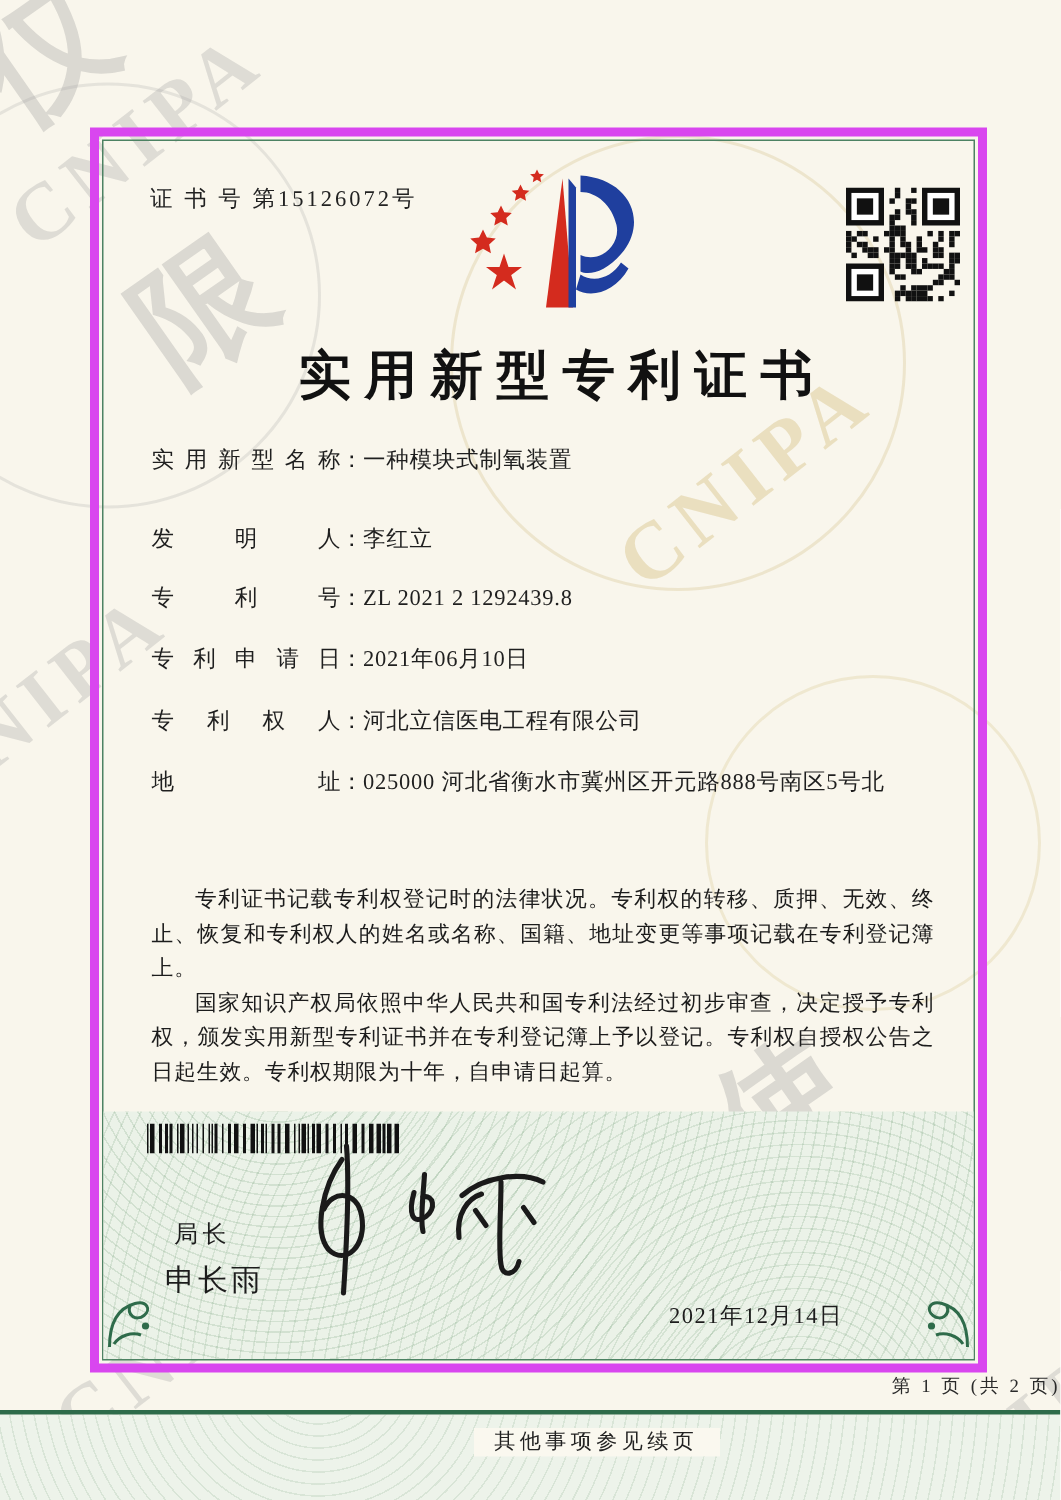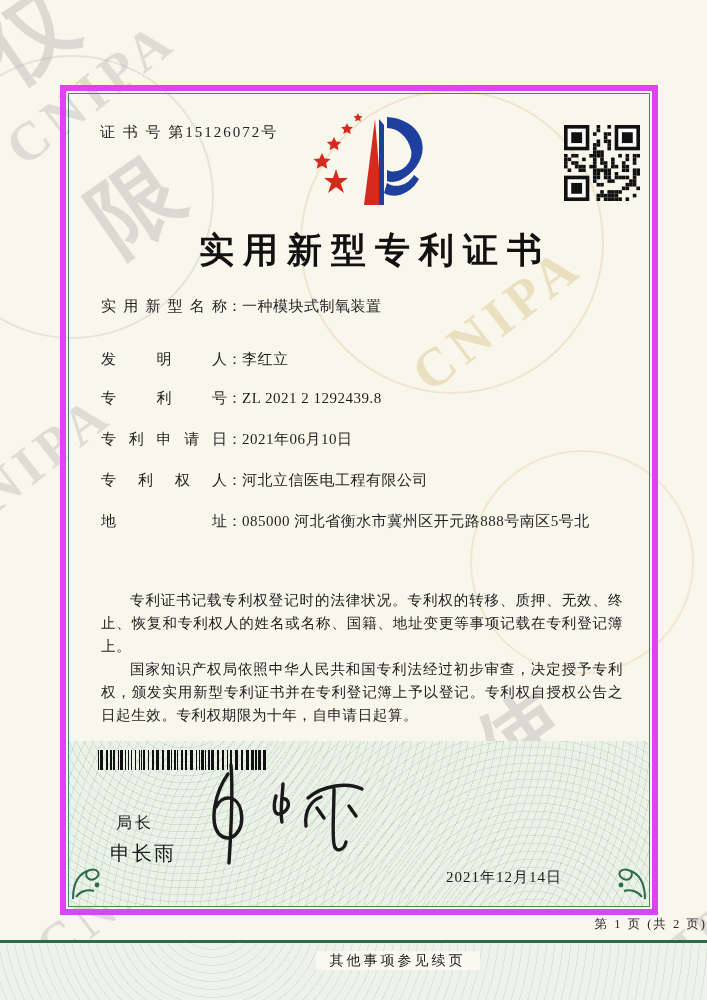--- a/index.html
+++ b/index.html
@@ -250,21 +250,21 @@
     <div class="row r3">
       <span class="lbl">专利号</span><span>：</span><span class="val">ZL 2021 2 1292439.8</span>
     </div>
     <div class="row r4">
       <span class="lbl">专利申请日</span><span>：</span><span class="val">2021年06月10日</span>
     </div>
     <div class="row r5">
       <span class="lbl">专利权人</span><span>：</span><span class="val">河北立信医电工程有限公司</span>
     </div>
     <div class="row r6">
-      <span class="lbl">地址</span><span>：</span><span class="val">085000 河北省衡水市冀州区开元路888号南区5号北</span>
+      <span class="lbl">地址</span><span>：</span><span class="val">025000 河北省衡水市冀州区开元路888号南区5号北</span>
     </div>
 
     <div class="body-text">
       <p>专利证书记载专利权登记时的法律状况。专利权的转移、质押、无效、终止、恢复和专利权人的姓名或名称、国籍、地址变更等事项记载在专利登记簿上。</p>
       <p>国家知识产权局依照中华人民共和国专利法经过初步审查，决定授予专利权，颁发实用新型专利证书并在专利登记簿上予以登记。专利权自授权公告之日起生效。专利权期限为十年，自申请日起算。</p>
     </div>
 
     <div class="band"></div>
 
     <div class="barcode">

